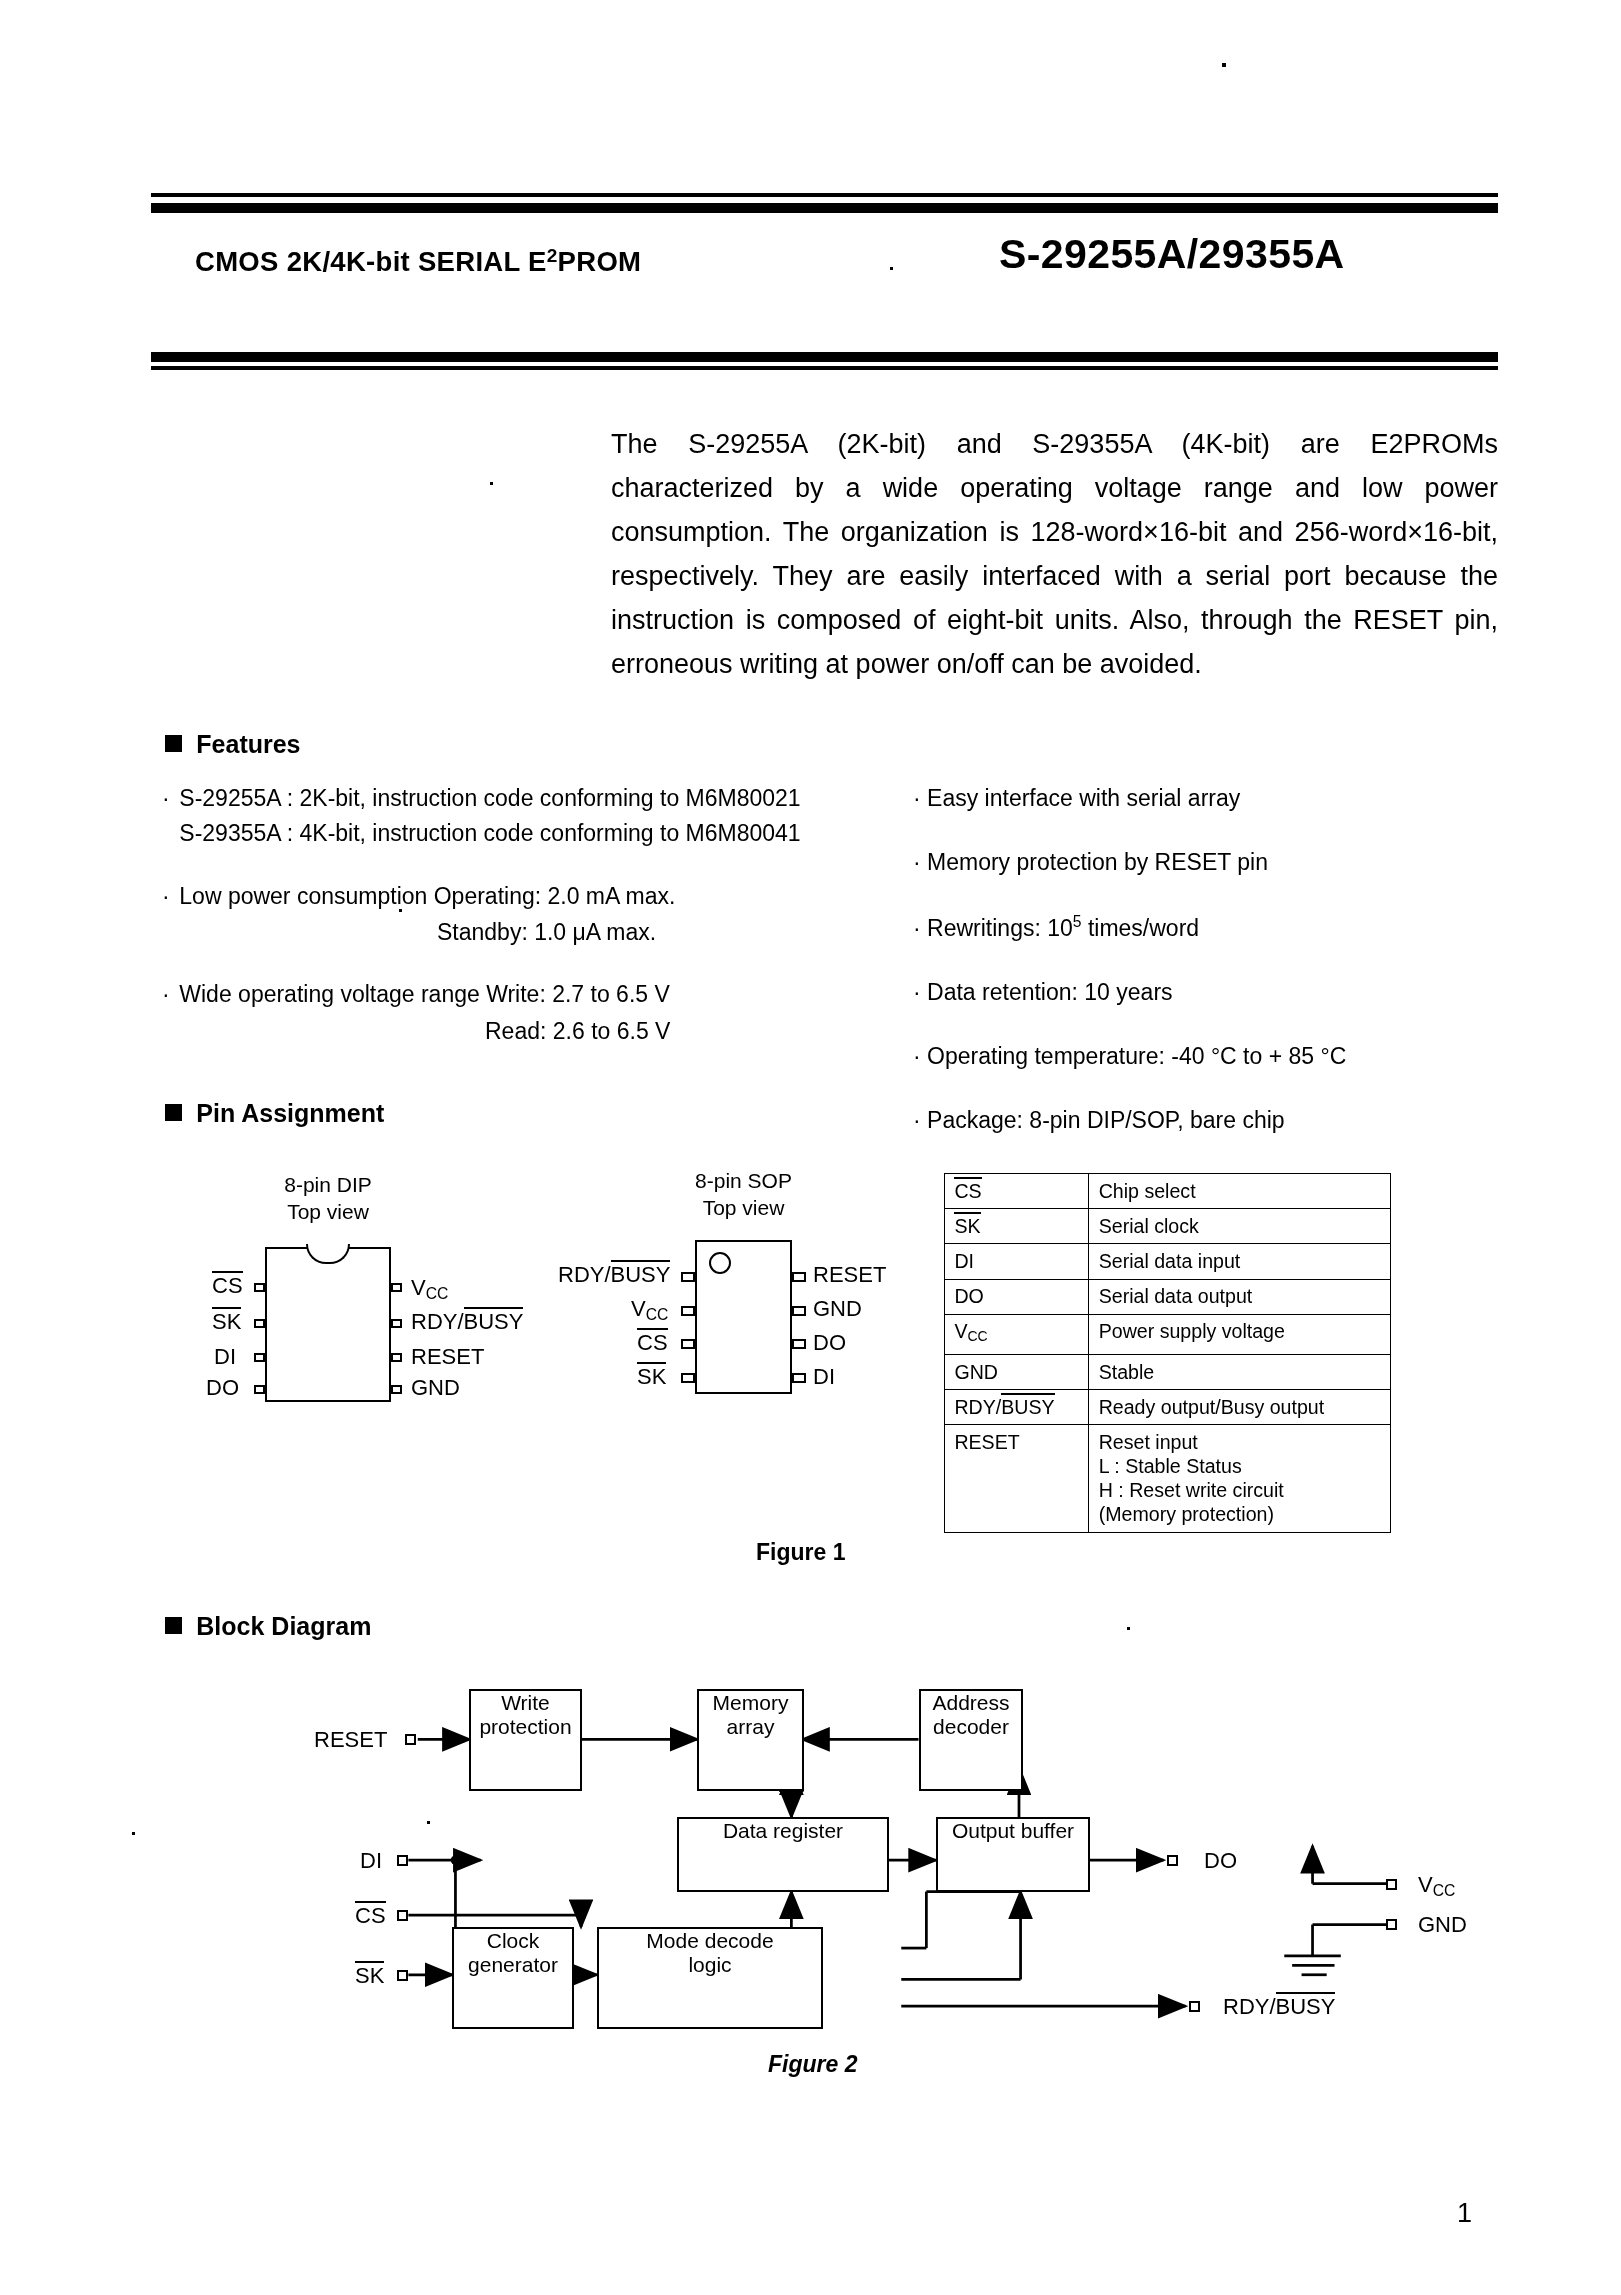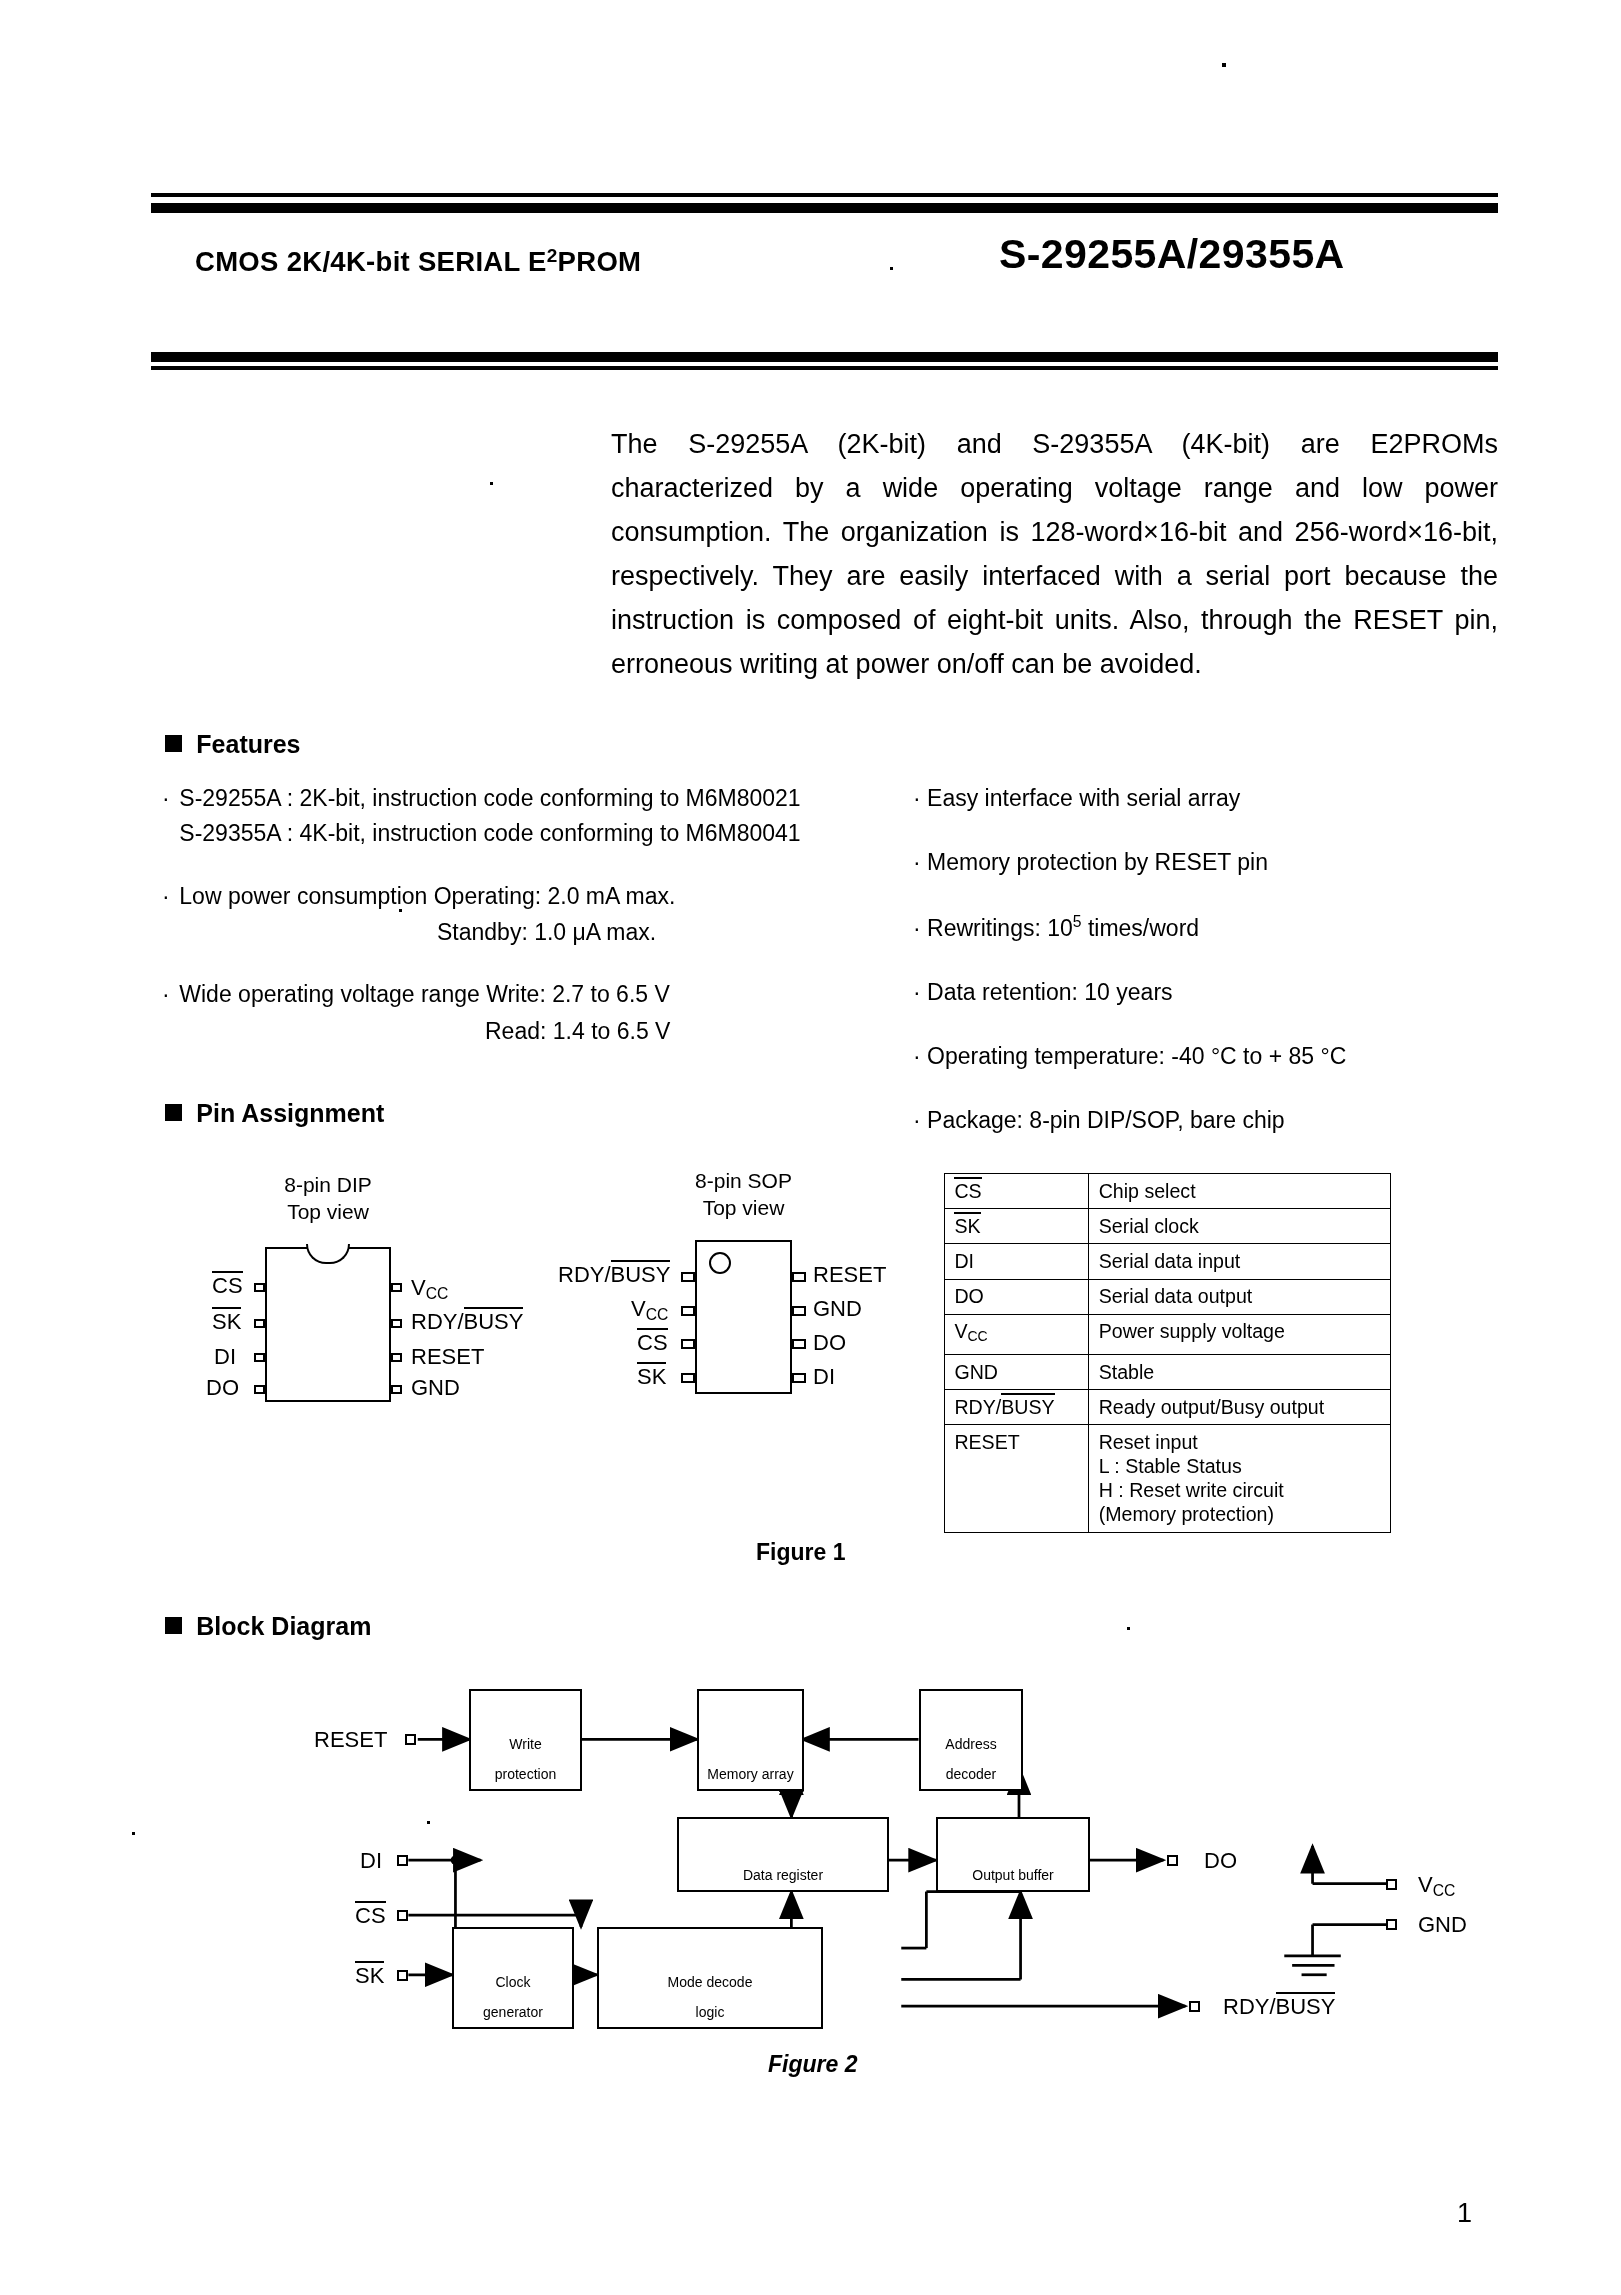--- a/index.html
+++ b/index.html
@@ -238,25 +238,25 @@
     top: 0;
     width: 1622px;
     height: 2295px;
     pointer-events: none;
   }
   .blk {
     position: absolute;
     border: 2.4px solid #000;
     box-sizing: border-box;
     display: flex;
-    align-items: flex-end;
+    align-items: flex-start;
     justify-content: center;
     text-align: center;
-    font-size: 14px;
-    line-height: 30px;
+    font-size: 21px;
+    line-height: 24px;
     background: #fff;
   }
   .term-sq {
     position: absolute;
     width: 11px;
     height: 11px;
     border: 2.4px solid #000;
     box-sizing: border-box;
     background: #fff;
   }
@@ -305,21 +305,21 @@
 
     <div class="feat-item" style="margin-bottom:35px;">
       <span class="feat-dot">·</span>
       <span class="feat-text">Low power consumption   Operating: 2.0 mA max.</span>
       <span class="feat-sub" style="margin-top:9.4px;padding-left:275px;">Standby: 1.0 μA max.</span>
     </div>
 
     <div class="feat-item">
       <span class="feat-dot">·</span>
       <span class="feat-text">Wide operating voltage range      Write: 2.7 to 6.5 V</span>
-      <span class="feat-sub" style="margin-top:9.4px;padding-left:323px;">Read: 1.4 to 6.5 V</span>
+      <span class="feat-sub" style="margin-top:9.4px;padding-left:323px;">Read: 2.6 to 6.5 V</span>
     </div>
   </div>
 
   <div class="feat-col" id="feat-right">
     <div class="feat-right-item">· <span>Easy interface with serial array</span></div>
     <div class="feat-right-item">· <span>Memory protection by RESET pin</span></div>
     <div class="feat-right-item">· <span>Rewritings: 10</span><span class="sup-small">5</span><span> times/word</span></div>
     <div class="feat-right-item">· <span>Data retention: 10 years</span></div>
     <div class="feat-right-item">· <span>Operating temperature: -40 °C to + 85 °C</span></div>
     <div class="feat-right-item">· <span>Package: 8-pin DIP/SOP, bare chip</span></div>

